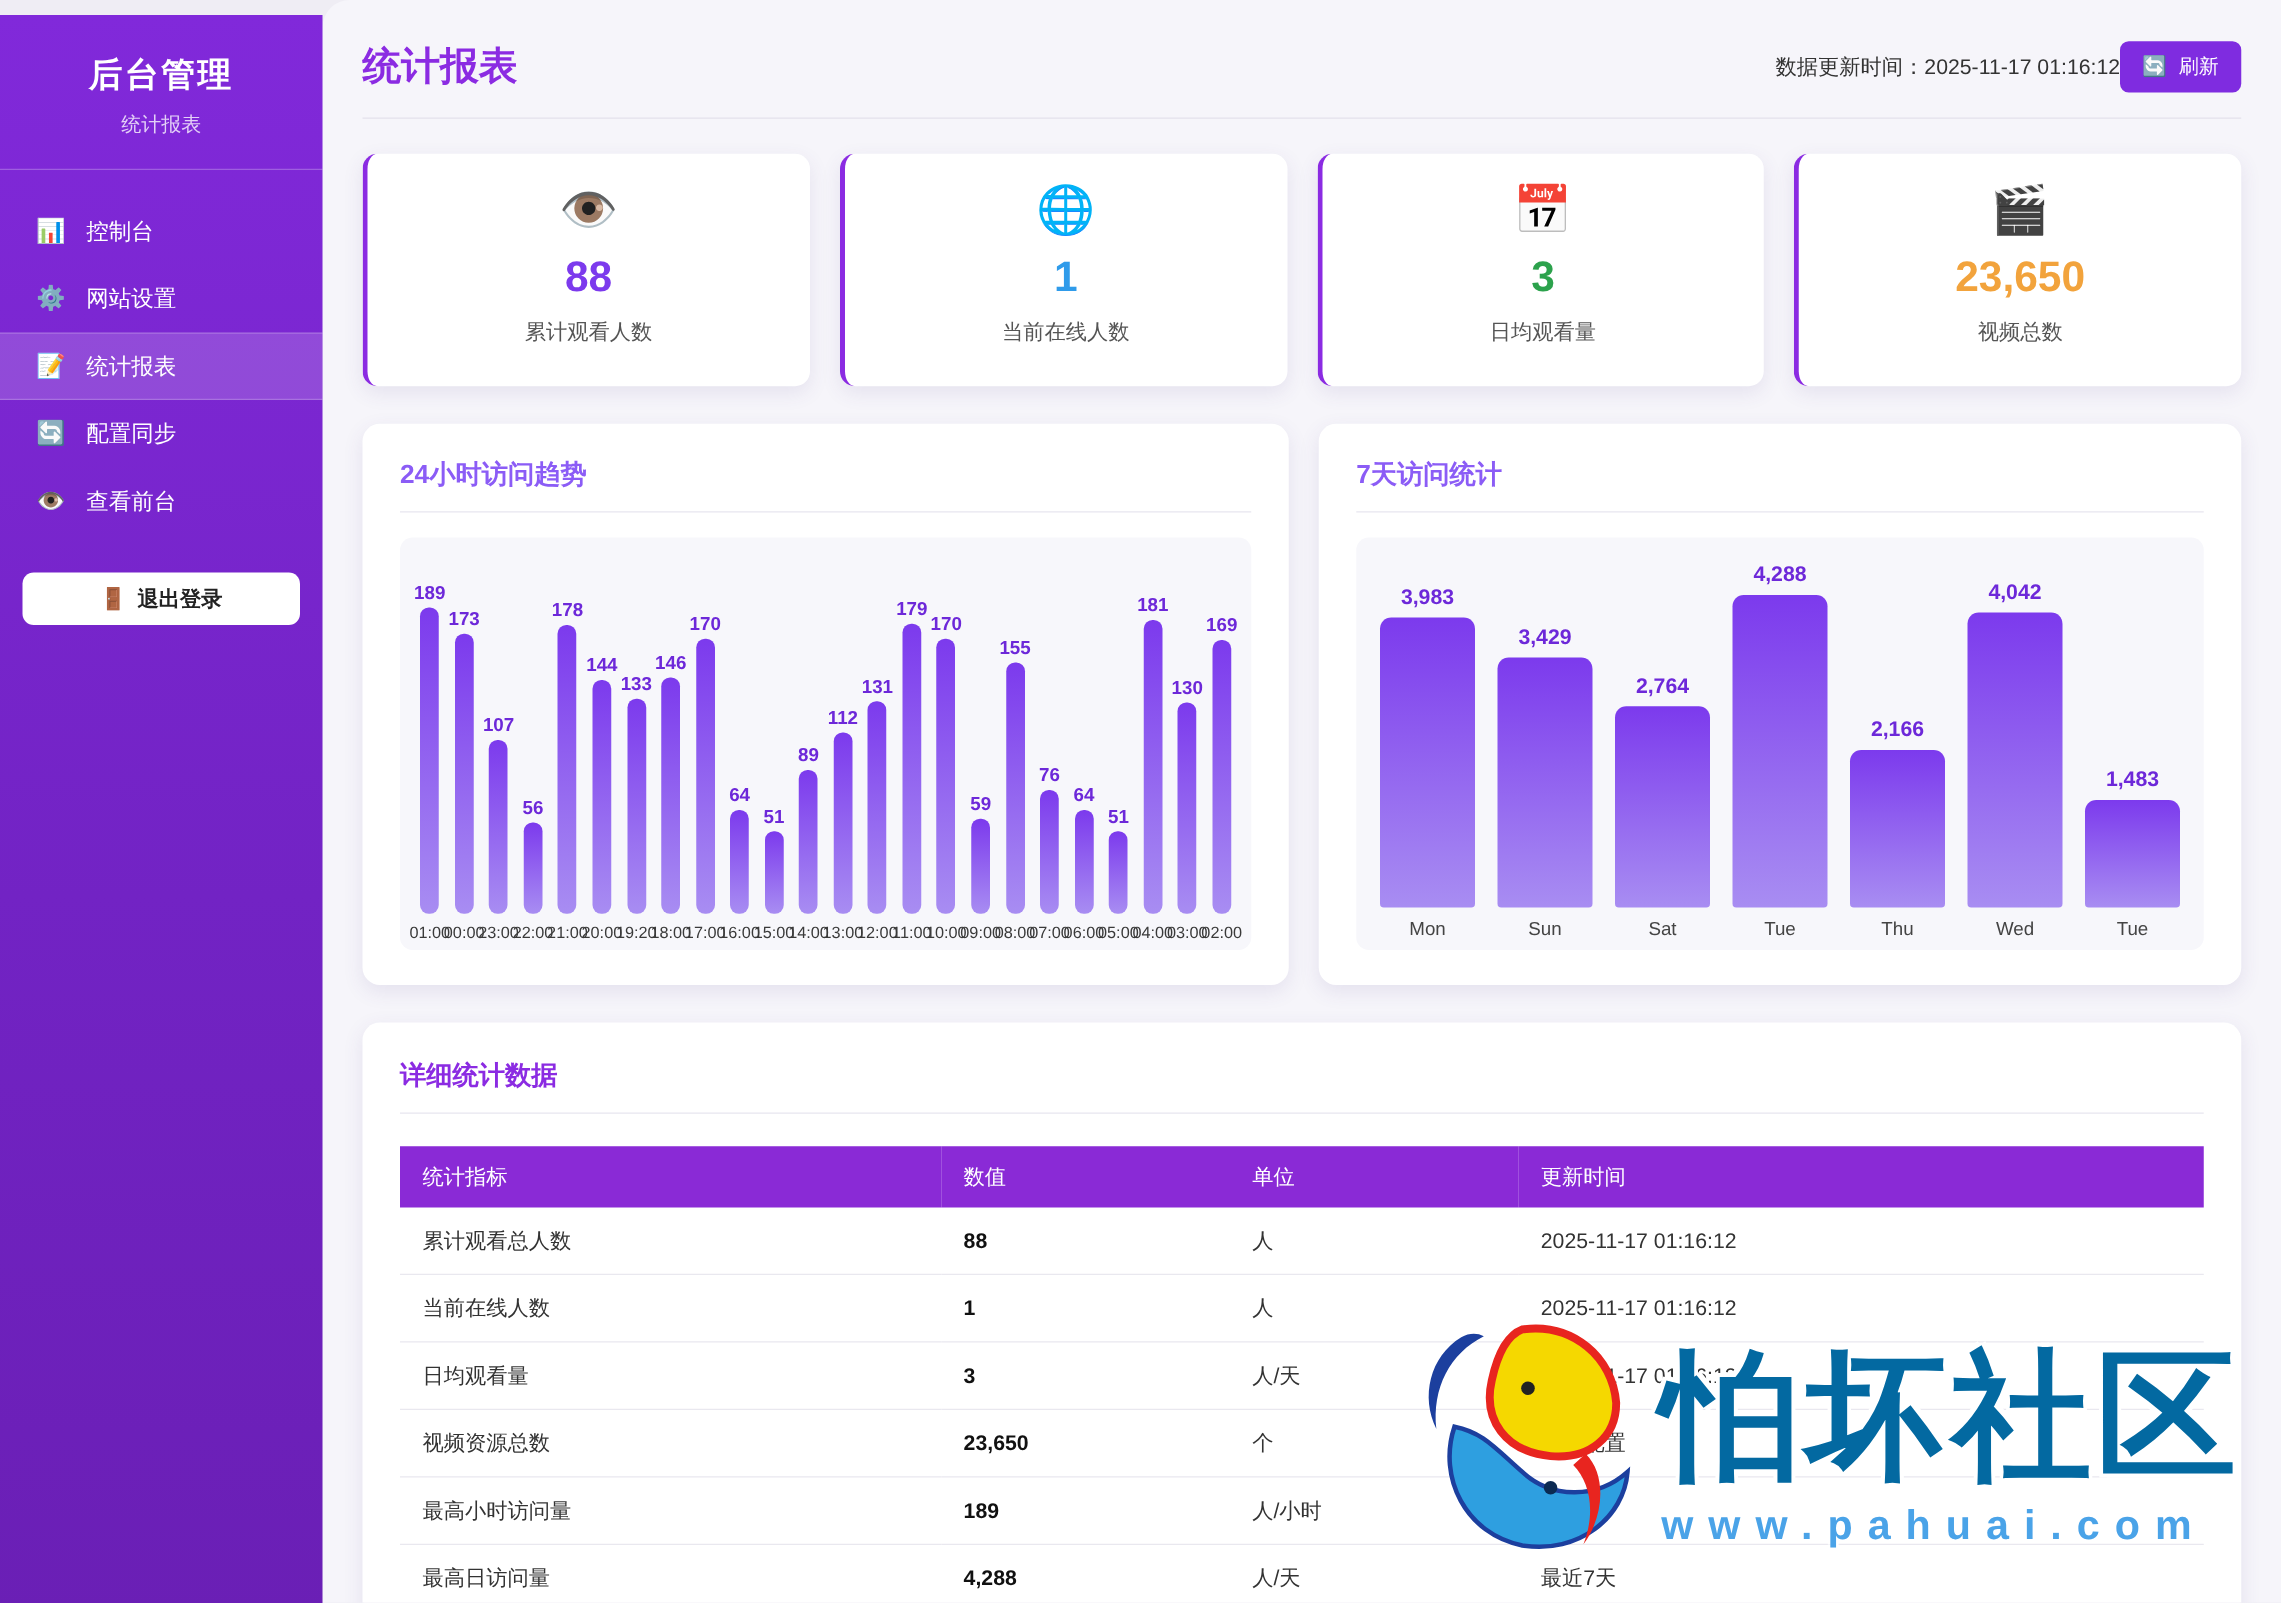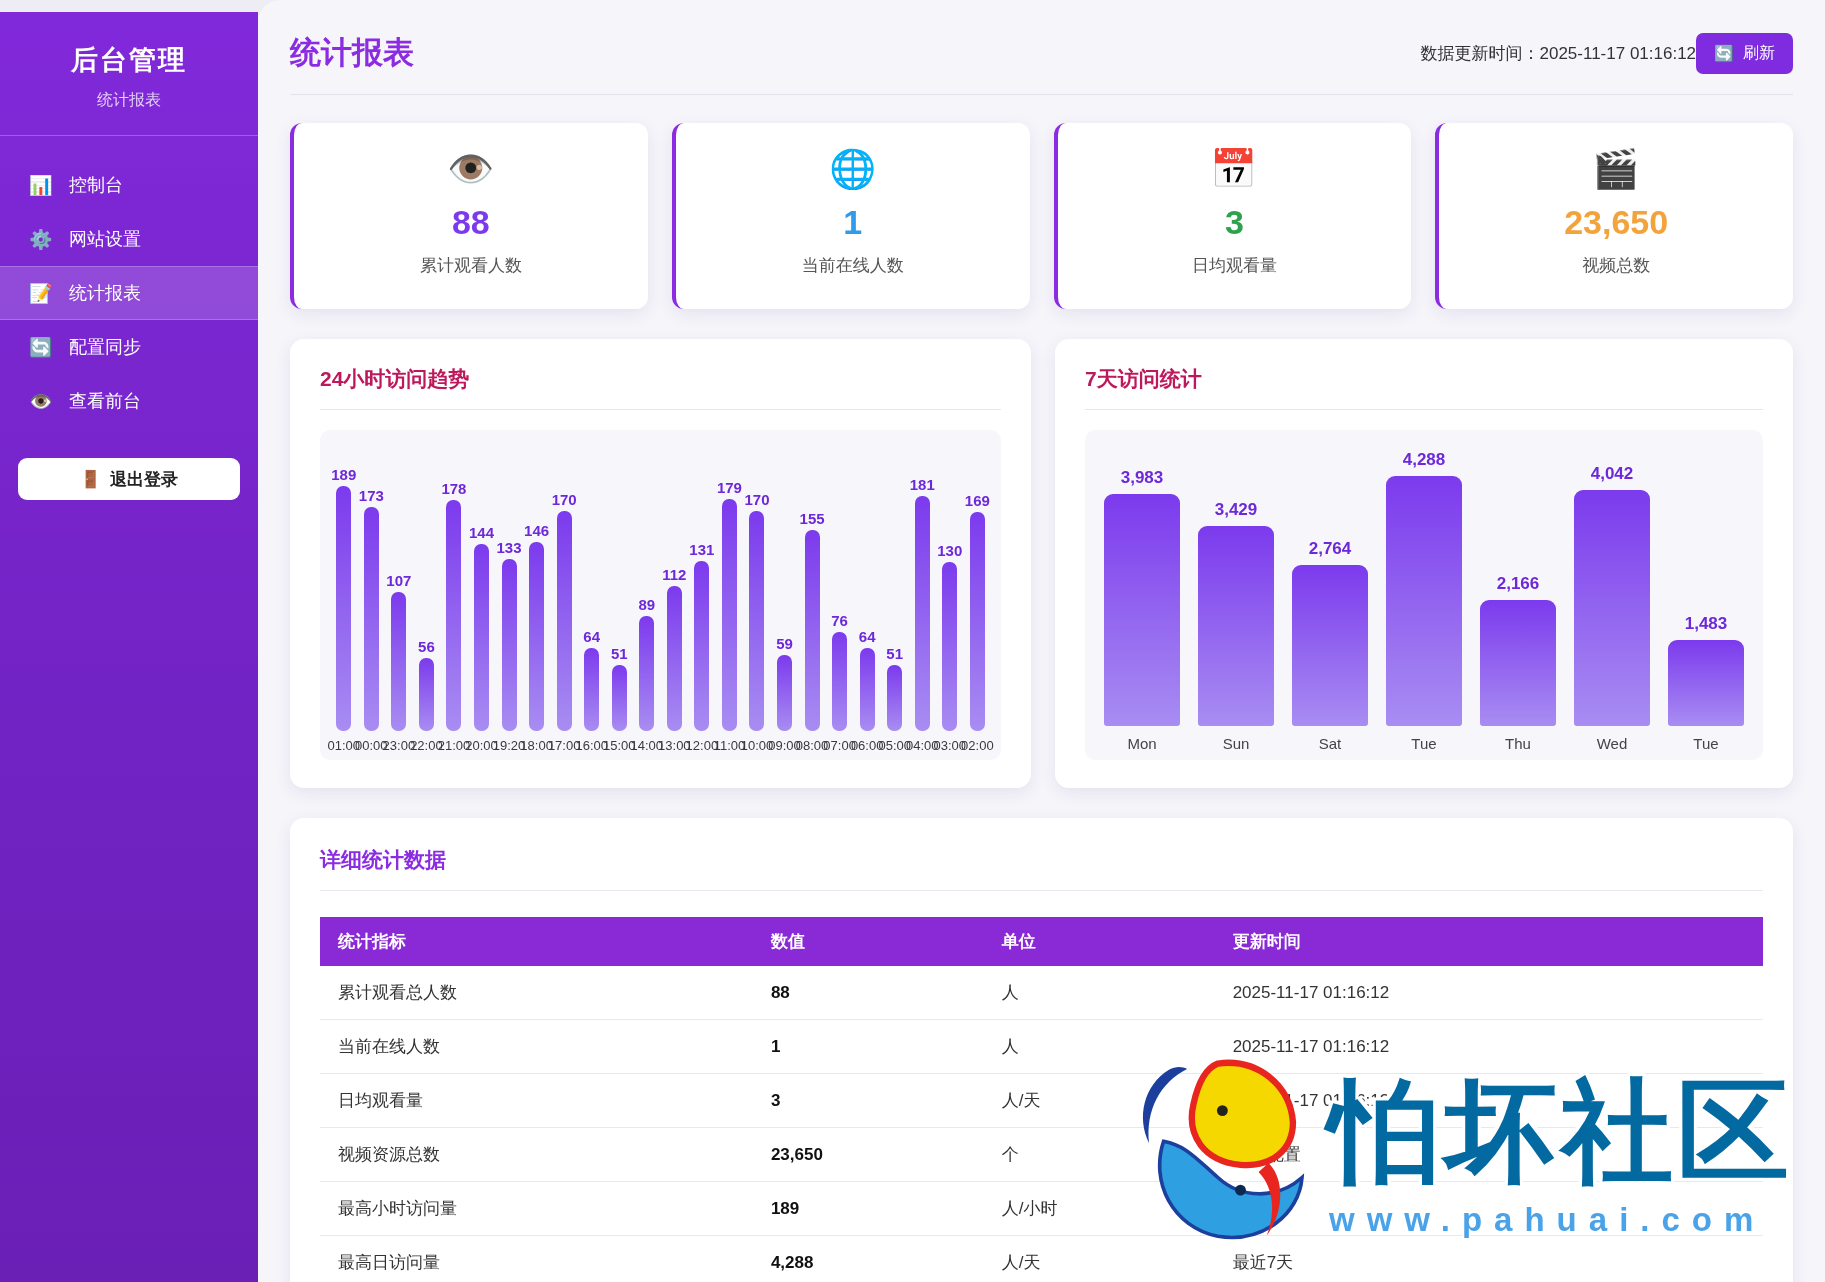--- a/index.html
+++ b/index.html
@@ -46,21 +46,21 @@
   .stat-icon { font-size:38px; line-height:1.1; }
   .stat-value { font-size:34px; font-weight:bold; margin-top:12px; }
   .stat-label { font-size:17px; color:#555; margin-top:12px; }
 
   
   .charts-row { display:flex; gap:24px; margin-top:30px; }
   .chart-card { background:#fff; border-radius:14px; box-shadow:0 5px 16px rgba(80,60,140,.10);
                 padding:26px 30px 28px; }
   .chart-card.c24 { width:741px; }
   .chart-card.c7  { flex:1; }
-  .chart-title { font-size:21px; font-weight:bold; color:#be185d; }
+  .chart-title { font-size:21px; font-weight:bold; color:#8b5cf6; }
   .chart-divider { border-bottom:1px solid #e8e6f0; margin:16px 0 20px; }
   .plot { background:#f7f7fb; border-radius:10px; height:330px; display:flex;
           align-items:flex-end; padding:10px 10px 6px; }
   .slot { flex:1; display:flex; flex-direction:column; align-items:center;
           justify-content:flex-end; min-width:0; }
   .bar-value { font-weight:bold; color:#6d28d9; line-height:1; margin-bottom:4px;
                white-space:nowrap; }
   .plot.hours .bar-value { font-size:15px; }
   .plot.days  .bar-value { font-size:17px; margin-bottom:8px; }
   .bar { background:linear-gradient(180deg,#7c3aed 0%,#a88df2 100%); }
@@ -69,21 +69,21 @@
   .x-label { white-space:nowrap; overflow:visible; line-height:1; }
   .plot.hours .x-label { font-size:13px; color:#3a3a3a; margin-top:8px; height:15px; }
   .plot.days  .x-label { font-size:15px; color:#444; margin-top:10px; height:18px; }
 
   
   .table-card { background:#fff; border-radius:14px; box-shadow:0 5px 16px rgba(80,60,140,.10);
                 margin-top:30px; padding:28px 30px 10px; }
   .table-title { font-size:21px; font-weight:bold; color:#8b2be2; }
   .table-divider { border-bottom:1px solid #e8e6f0; margin:16px 0 26px; }
   table { width:100%; border-collapse:collapse; font-size:17px; }
-  thead th { background:#8a2ad6; color:#fff; font-weight:bold; text-align:left;
+  thead th { background:#8a2ad6; color:#fff; font-weight:normal; text-align:left;
              padding:13px 18px; }
   tbody td { padding:15px 18px; border-bottom:1px solid #e9e8ef; color:#333; }
   td.cell-value { font-weight:bold; color:#111; }
   th.col-0, td.col-0 { width:30%; }
   th.col-1, td.col-1 { width:16%; }
   th.col-2, td.col-2 { width:16%;margin-top:28px; }
   th.col-3, td.col-3 { width:38%; }
 
   
   .watermark { position:absolute; top:1052px; right:32px; z-index:50; display:flex;

